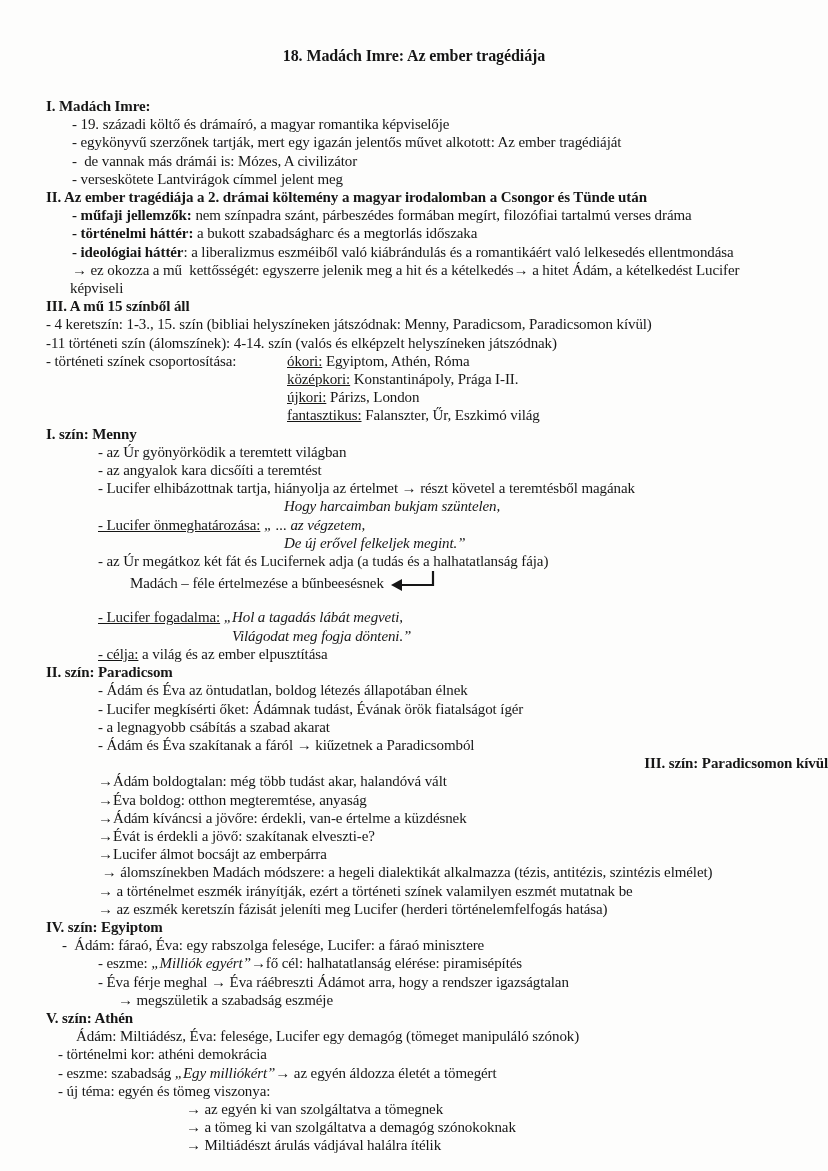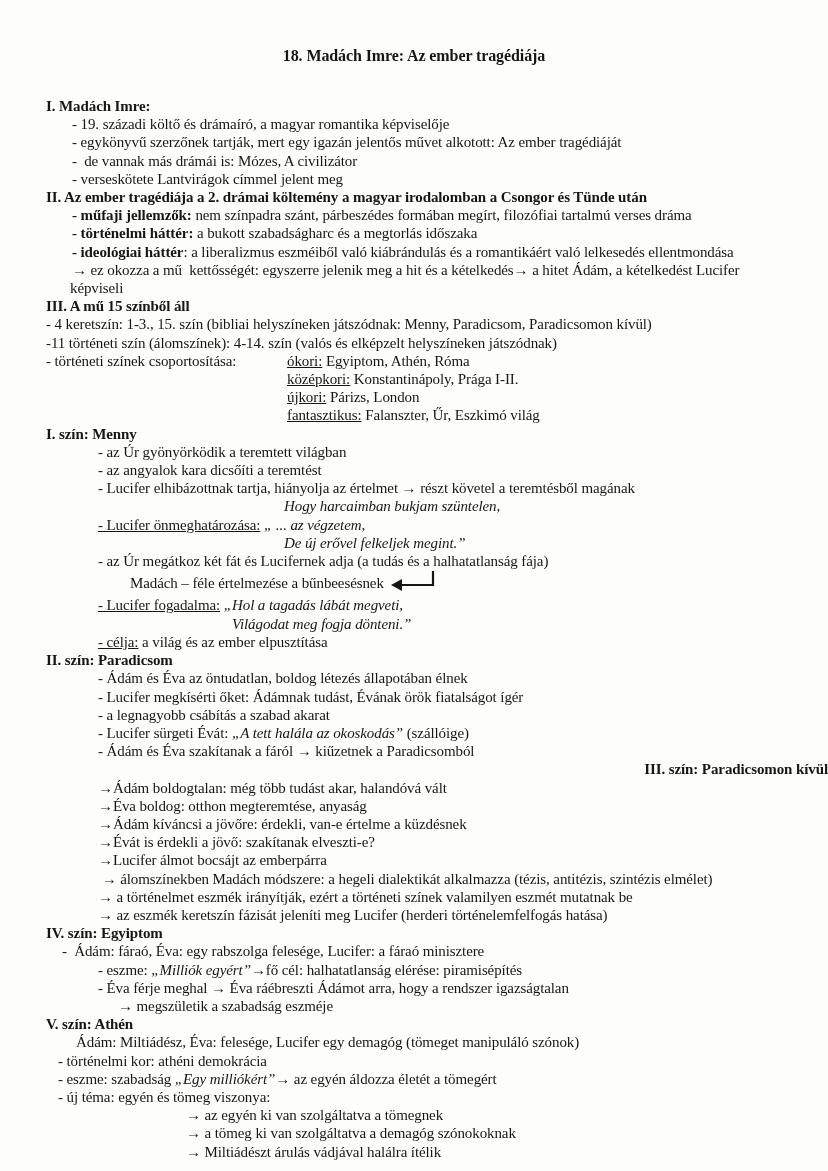--- a/index.html
+++ b/index.html
@@ -71,28 +71,27 @@
       <div class="line" style="padding-left: 52px;"><span>- az angyalok kara dicsőíti a teremtést</span></div>
       <div class="line" style="padding-left: 52px;"><span>- Lucifer elhibázottnak tartja, hiányolja az értelmet → részt követel a teremtésből magának</span></div>
       <div class="line" style="padding-left: 238px;"><span class="i">Hogy harcaimban bukjam szüntelen,</span></div>
       <div class="line" style="padding-left: 52px;"><span class="u">- Lucifer önmeghatározása:</span><span> </span><span class="i">„ ... az végzetem,</span></div>
       <div class="line" style="padding-left: 238px;"><span class="i">De új erővel felkeljek megint.”</span></div>
       <div class="line" style="padding-left: 52px;"><span>- az Úr megátkoz két fát és Lucifernek adja (a tudás és a halhatatlanság fája)</span></div>
       <div class="line" style="padding-left: 84px;"><span>Madách – féle értelmezése a bűnbeesésnek</span><span class="return-arrow"><svg width="46" height="22" viewBox="0 0 46 22">
             <path d="M43 1 V15 H10" fill="none" stroke="#161616" stroke-width="2.2"></path>
             <path d="M12 9 L12 21 L1 15 Z" fill="#161616"></path>
           </svg></span></div>
-      <div class="line" style="padding-left: 52px;"><span class="u">- Lucifer fogadalma:</span><span> </span><span class="i">„Hol a tagadás lábát megveti,</span></div>
+      <div class="line" style="padding-left: 52px; margin-top: 12px;"><span class="u">- Lucifer fogadalma:</span><span> </span><span class="i">„Hol a tagadás lábát megveti,</span></div>
       <div class="line" style="padding-left: 186px;"><span class="i">Világodat meg fogja dönteni.”</span></div>
       <div class="line" style="padding-left: 52px;"><span class="u">- célja:</span><span> a világ és az ember elpusztítása</span></div>
       <div class="line heading" style="padding-left: 0px;"><span class="b">II. szín: Paradicsom</span></div>
       <div class="line" style="padding-left: 52px;"><span>- Ádám és Éva az öntudatlan, boldog létezés állapotában élnek</span></div>
       <div class="line" style="padding-left: 52px;"><span>- Lucifer megkísérti őket: Ádámnak tudást, Évának örök fiatalságot ígér</span></div>
       <div class="line" style="padding-left: 52px;"><span>- a legnagyobb csábítás a szabad akarat</span></div>
-      <div class="line" style="padding-left: 52px;"><span>- Lucifer sürgeti Évát: </span><span class="i">„A tett halála az okoskodás”</span><span> (szállóige)</span></div>
       <div class="line" style="padding-left: 52px;"><span>- Ádám és Éva szakítanak a fáról → kiűzetnek a Paradicsomból</span></div>
       <div class="line heading" style="padding-left: 0px; text-align: right;"><span class="b">III. szín: Paradicsomon kívül</span></div>
       <div class="line" style="padding-left: 52px;"><span>→Ádám boldogtalan: még több tudást akar, halandóvá vált</span></div>
       <div class="line" style="padding-left: 52px;"><span>→Éva boldog: otthon megteremtése, anyaság</span></div>
       <div class="line" style="padding-left: 52px;"><span>→Ádám kíváncsi a jövőre: érdekli, van-e értelme a küzdésnek</span></div>
       <div class="line" style="padding-left: 52px;"><span>→Évát is érdekli a jövő: szakítanak elveszti-e?</span></div>
       <div class="line" style="padding-left: 52px;"><span>→Lucifer álmot bocsájt az emberpárra</span></div>
       <div class="line" style="padding-left: 52px;"><span> → álomszínekben Madách módszere: a hegeli dialektikát alkalmazza (tézis, antitézis, szintézis elmélet)</span></div>
       <div class="line" style="padding-left: 52px;"><span>→ a történelmet eszmék irányítják, ezért a történeti színek valamilyen eszmét mutatnak be</span></div>
       <div class="line" style="padding-left: 52px;"><span>→ az eszmék keretszín fázisát jeleníti meg Lucifer (herderi történelemfelfogás hatása)</span></div>

